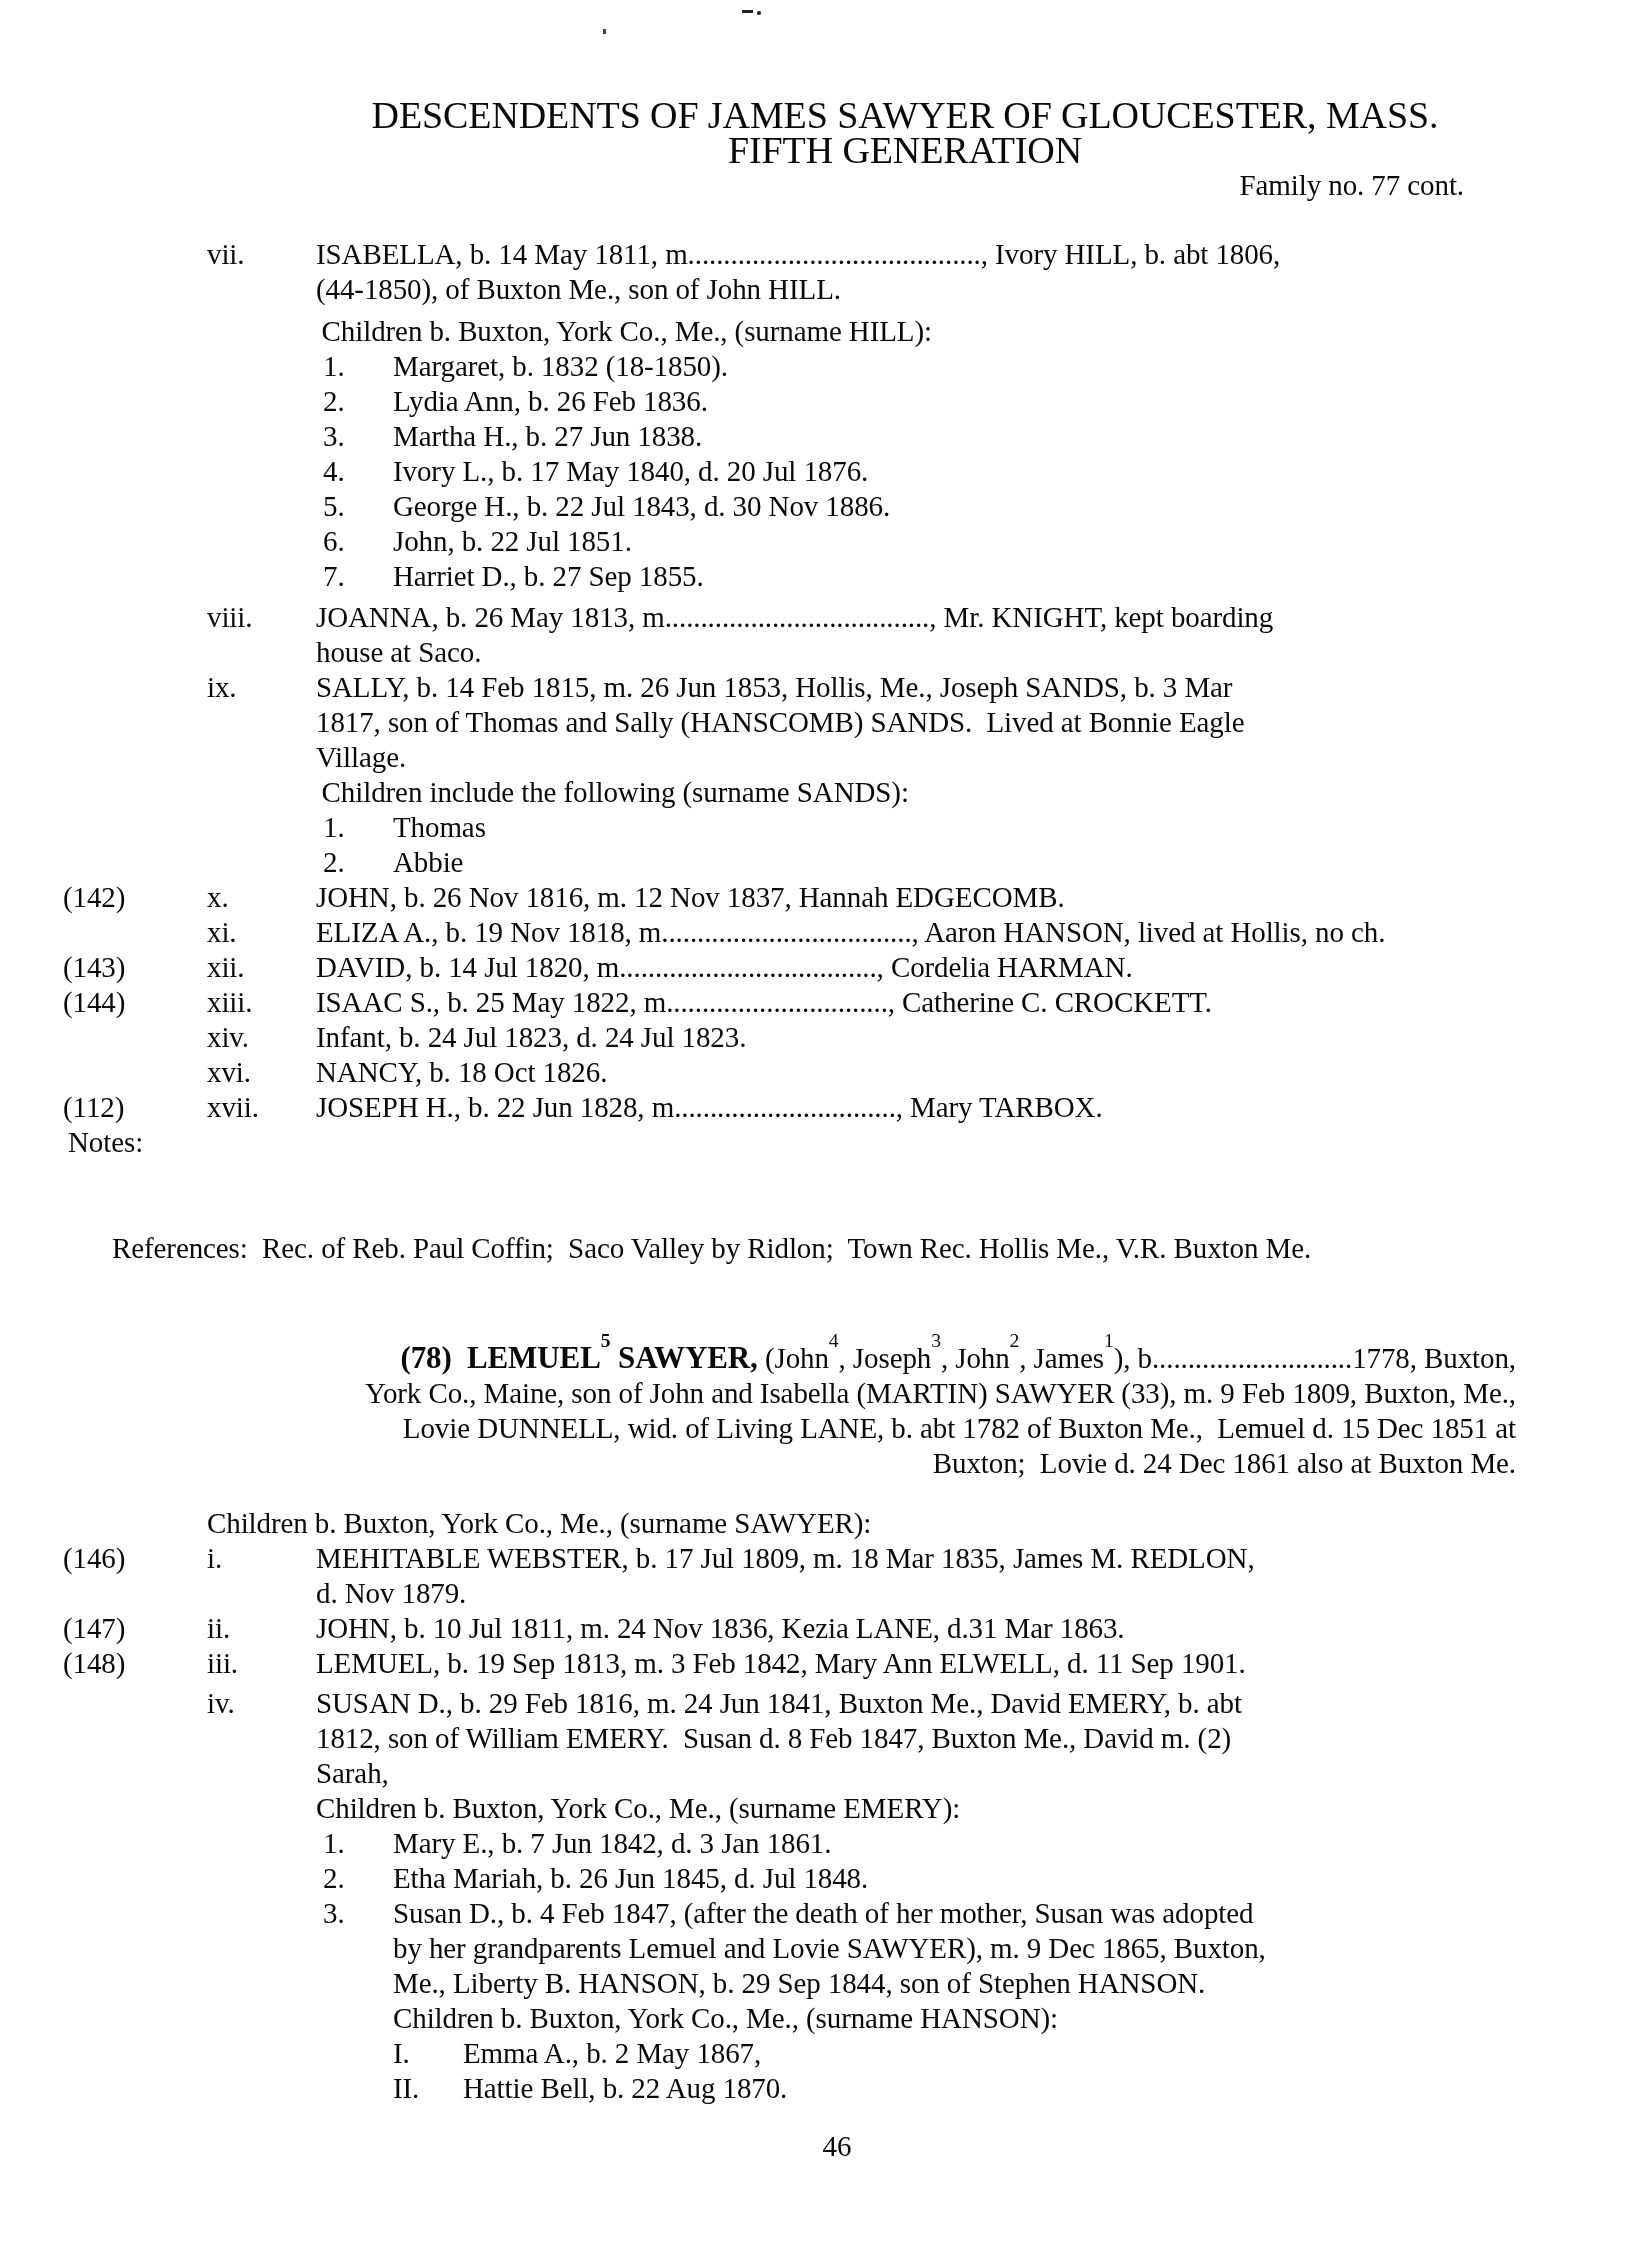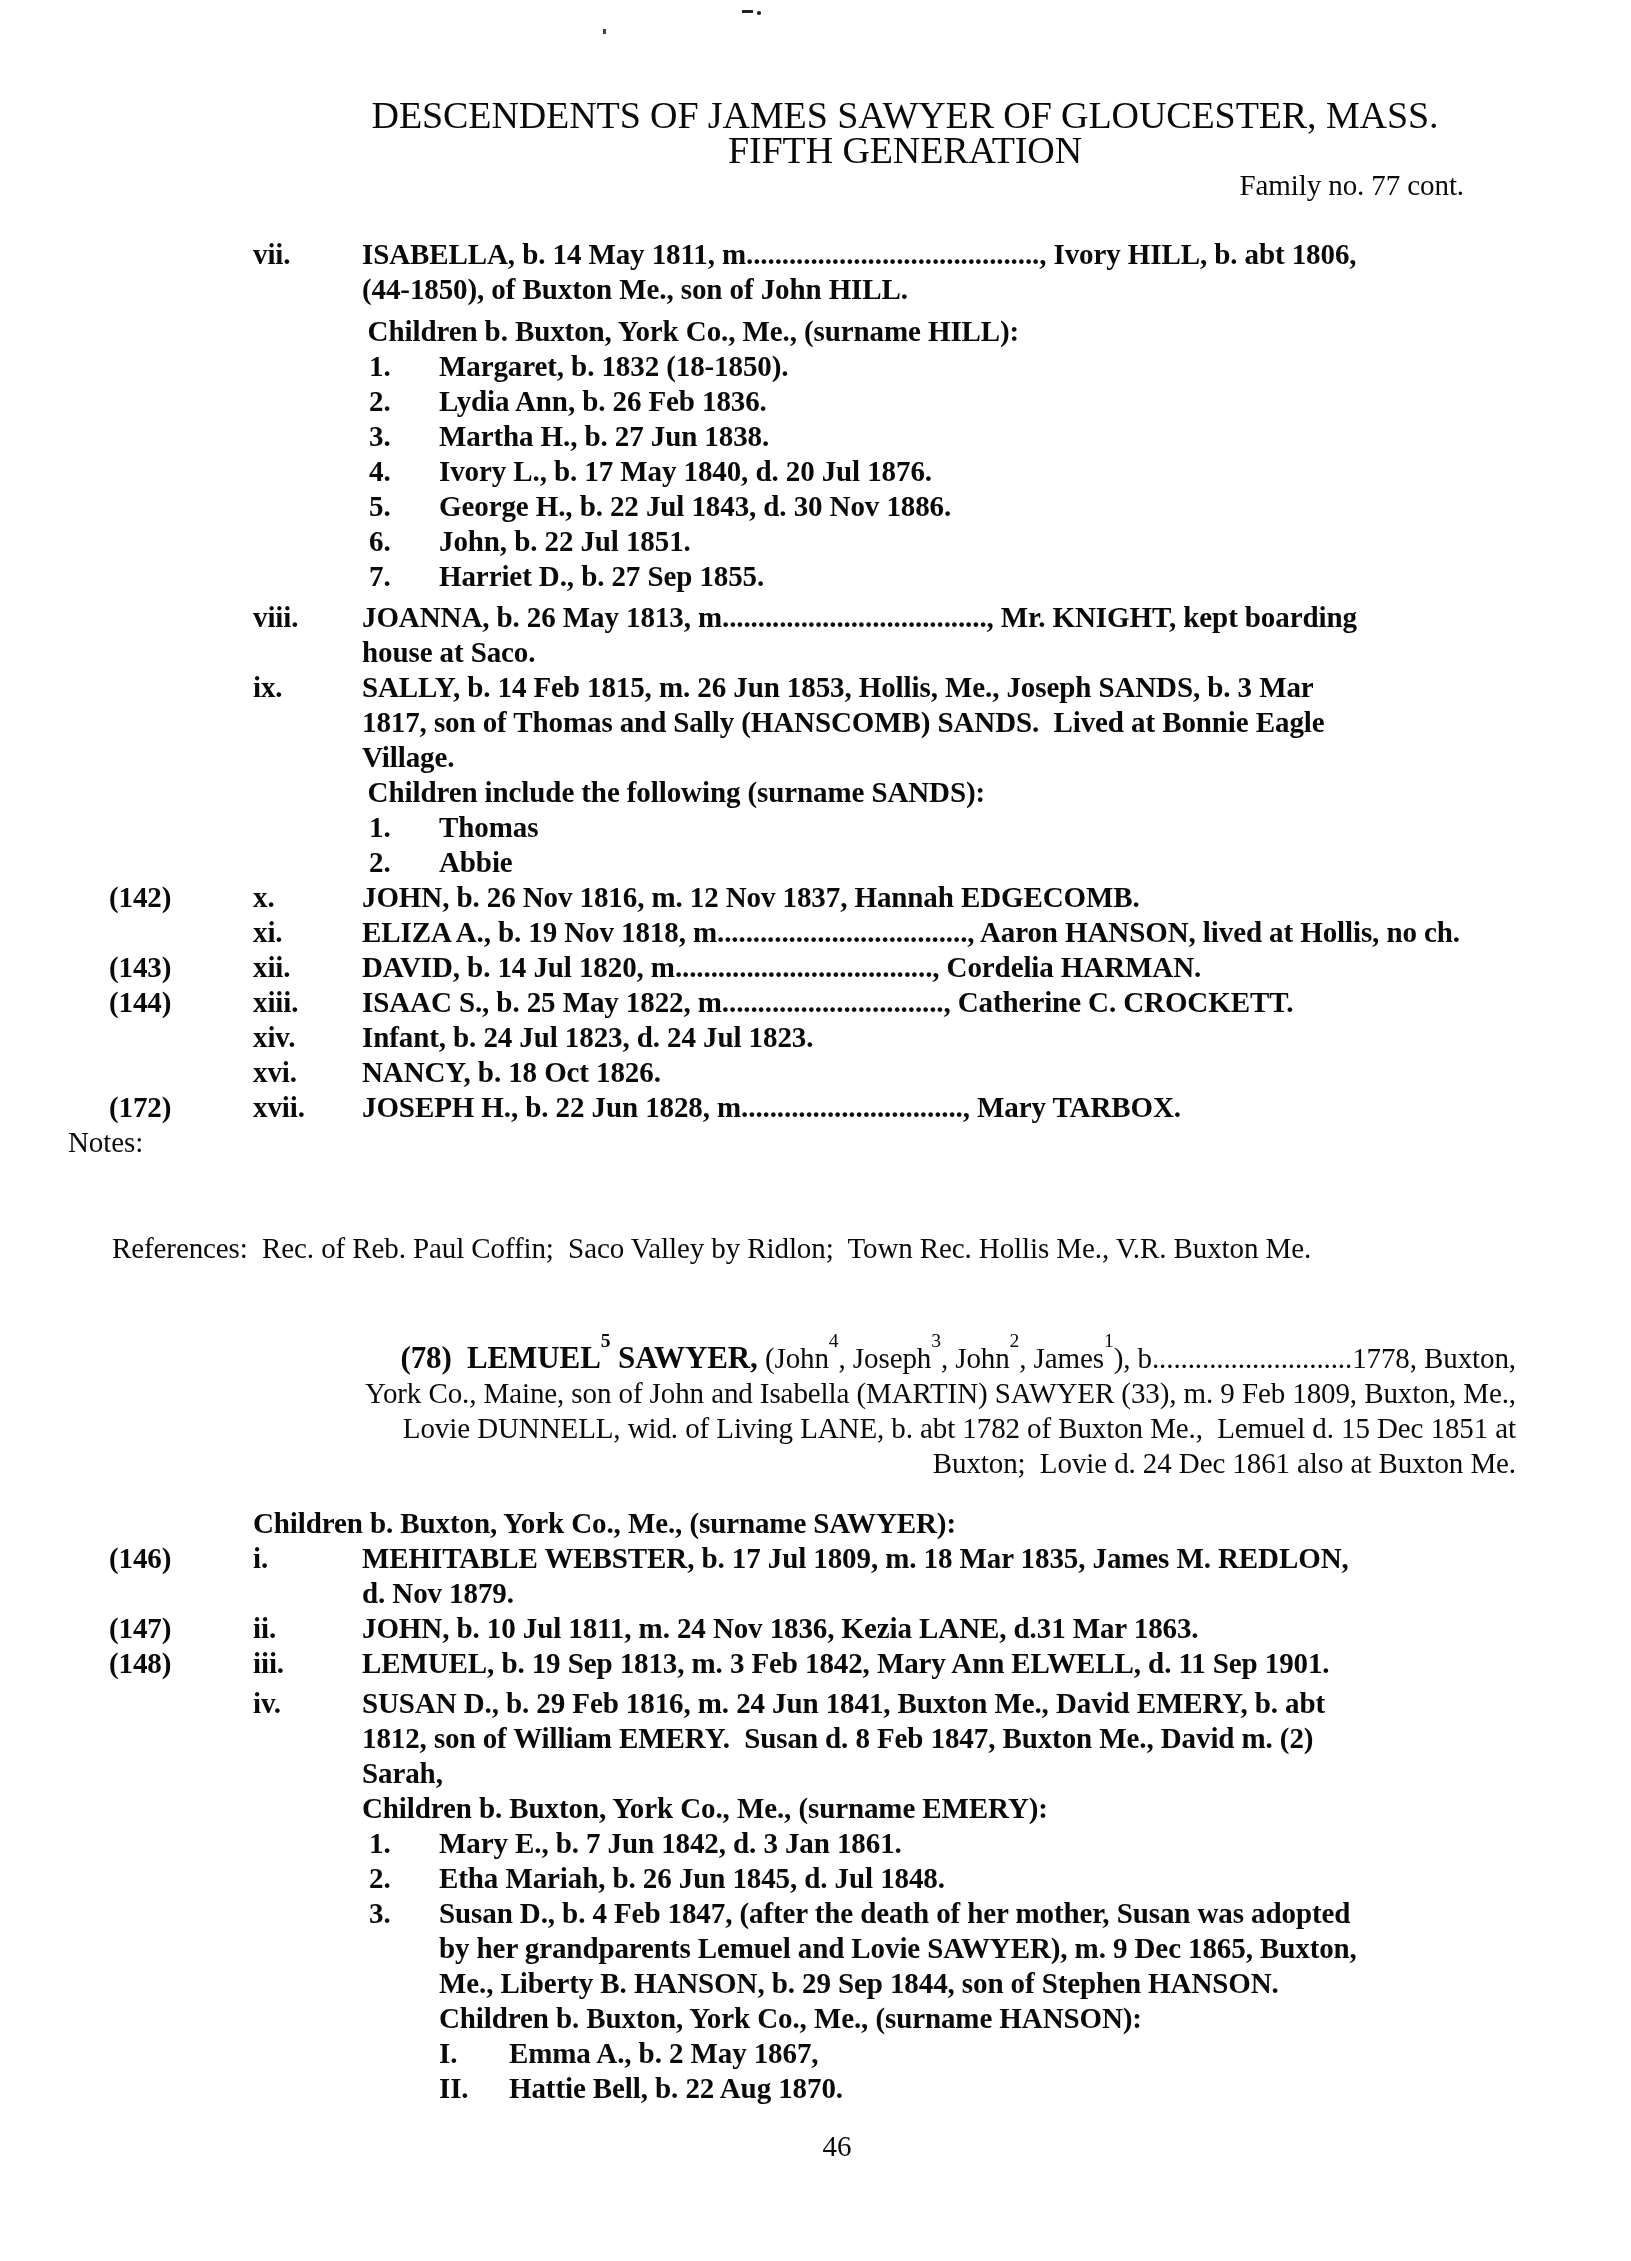--- a/index.html
+++ b/index.html
@@ -21,24 +21,23 @@
   
   .hdr { padding-top: 98px; }
   .hdr-center { margin-left: 294px; width: 1222px; text-align: center; }
   .title { font-size: 38px; }
   .family-note-wrap { text-align: right; padding-right: 168px; }
 
   
   .row {
     display: grid;
     grid-template-columns: 144px 109px 1fr;
-    padding-left: 109px;
+    padding-left: 63px;
     padding-right: 116px;
     align-items: start;
-    font-weight: bold;
   }
   .cell-ref { grid-column: 1; }
   .cell-num { grid-column: 2; }
   .cell-txt { grid-column: 3; }
   .span23 { grid-column: 2 / 4; }
 
   .children-heading { margin-left: 5.6px; }
   .gap-above-sm { margin-top: 7px; }
 
   .crow { display: grid; grid-template-columns: 70px 1fr; margin-left: 7px; align-items: start; }
@@ -178,21 +177,21 @@
     </div>
 
 
     <div class="row">
       <div class="cell-ref"></div>
       <div class="cell-num">xvi.</div>
       <div class="cell-txt pre">NANCY, b. 18 Oct 1826.</div>
     </div>
 
     <div class="row">
-      <div class="cell-ref">(172)</div>
+      <div class="cell-ref">(112)</div>
       <div class="cell-num">xvii.</div>
       <div class="cell-txt pre">JOSEPH H., b. 22 Jun 1828, m..............................., Mary TARBOX.</div>
     </div>
 
     <div class="notes-row">Notes:</div>
 
     <div class="refs-row pre">References:  Rec. of Reb. Paul Coffin;  Saco Valley by Ridlon;  Town Rec. Hollis Me., V.R. Buxton Me.</div>
   </div>
 
   <div class="para78"><span class="b78">(78)</span><span class="b78">  LEMUEL</span><sup class="supn b78">5</sup><span class="b78"> SAWYER,</span><span> (John</span><sup class="supn">4</sup><span>, Joseph</span><sup class="supn">3</sup><span>, John</span><sup class="supn">2</sup><span>, James</span><sup class="supn">1</sup><span>), b............................1778, Buxton,

